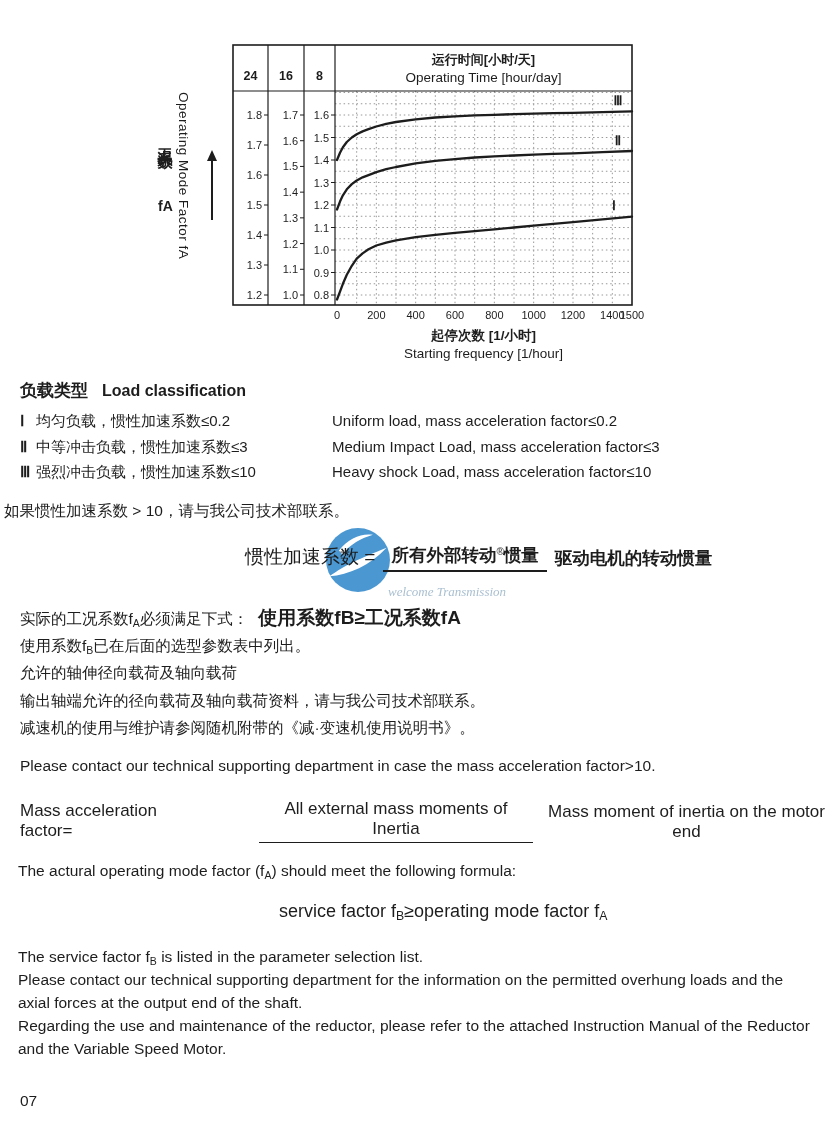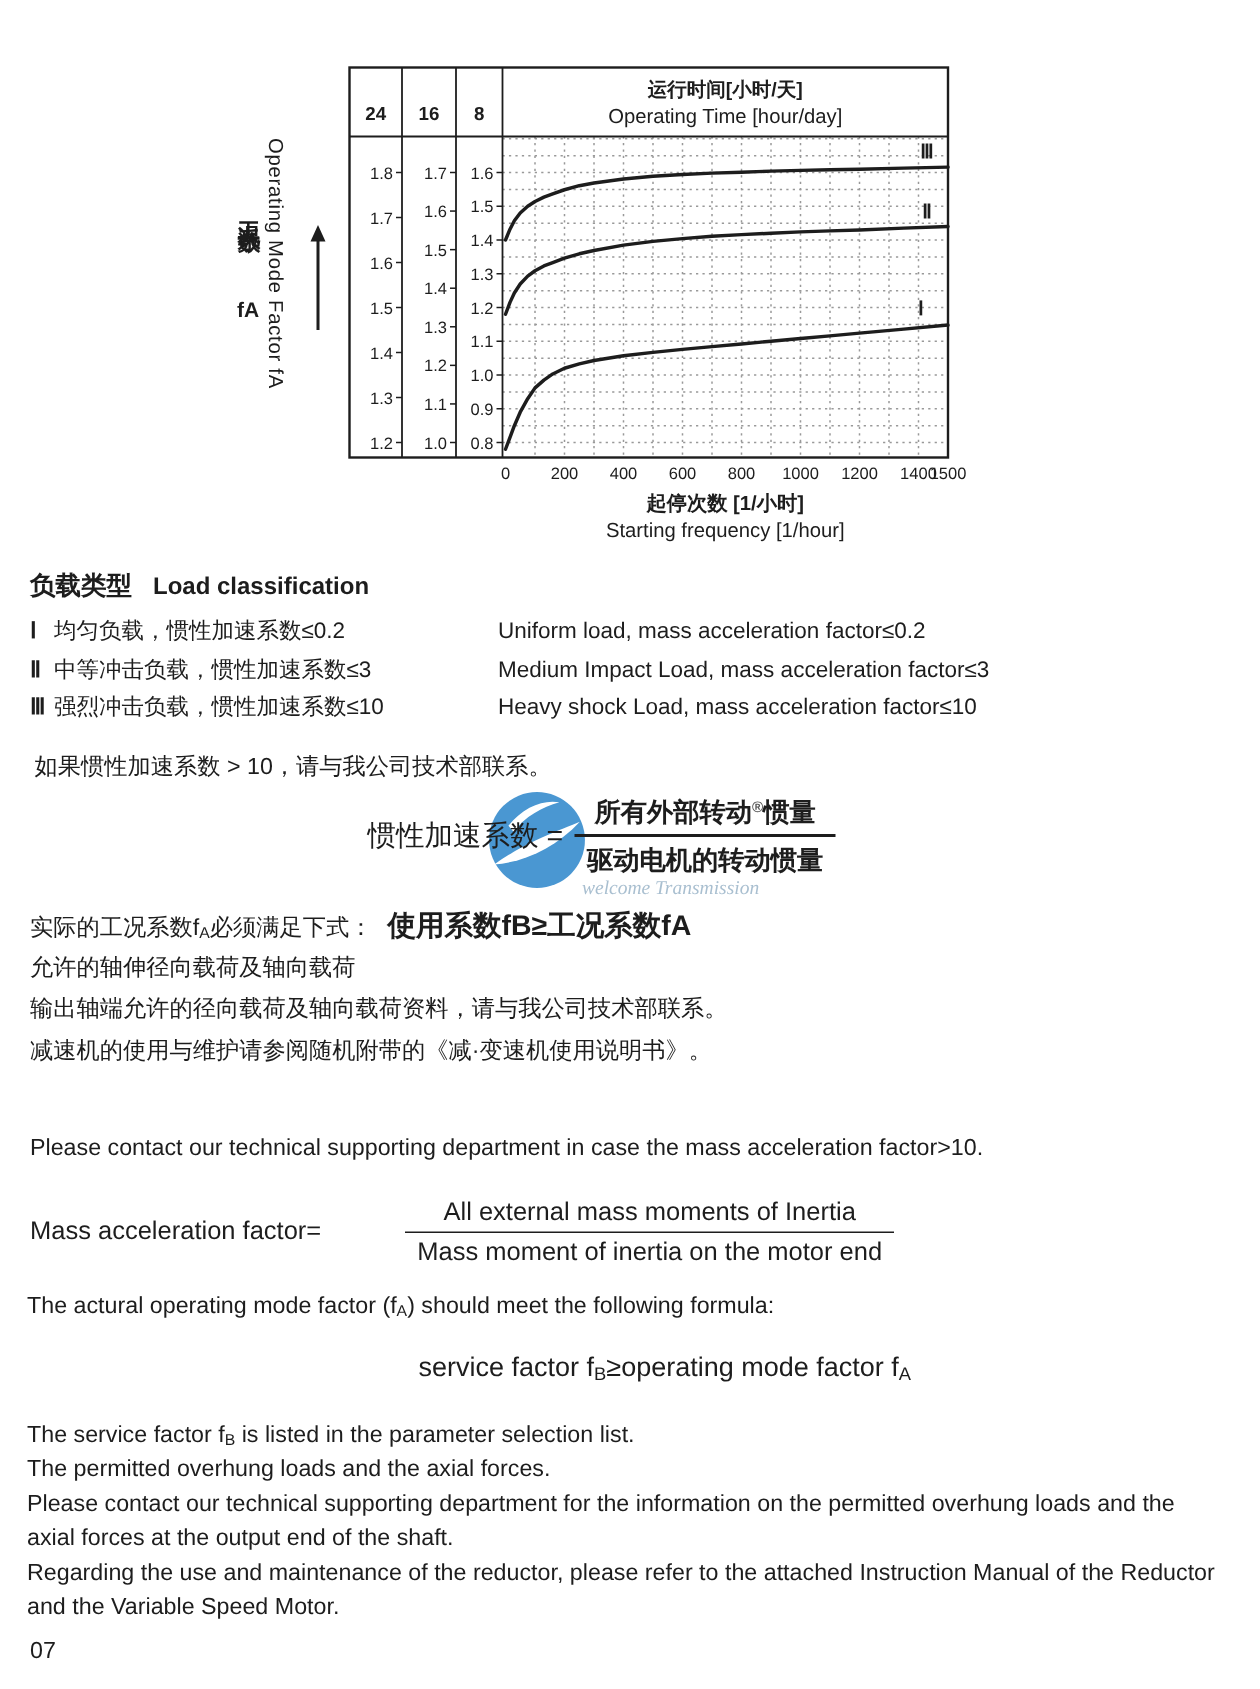--- a/index.html
+++ b/index.html
@@ -20,24 +20,24 @@
              border-left:5px solid transparent;border-right:5px solid transparent;
              border-bottom:11px solid #1d1d1d;}
   
   #load-heading{left:20px;top:379px;font-size:17px;font-weight:bold;}
   #load-heading .en{font-size:16px;margin-left:14px;margin-top:34px;}
   #load-rows{left:20px;top:408px;width:790px;font-size:15px;}
   .load-row{position:relative;height:25.5px;line-height:25.5px;}
   .load-row .numeral{display:inline-block;width:16px;font-family:"Liberation Serif",serif;font-weight:bold;}
   .load-row .en{position:absolute;left:312px;top:0;}
   
-  #zh-note{left:23px;top:501px;font-size:15.5px;}
+  #zh-note{left:4px;top:501px;font-size:15.5px;}
   #zh-formula{left:245px;top:524px;height:66px;display:flex;align-items:center;z-index:1;}
   #zh-formula .lhs{font-size:19px;position:relative;z-index:1;}
-  .frac{display:inline-flex;flex-direction:column;text-align:center;margin-left:8px;position:relative;z-index:1;}
+  .frac{display:inline-flex;text-align:center;margin-left:8px;position:relative;z-index:1;}
   #zh-formula .frac{font-size:17.5px;font-weight:bold;}
   .frac .num{border-bottom:2px solid #1d1d1d;padding:0 8px 3px;}
   .frac .den{padding:3px 8px 0;}
   #logo-watermark{position:absolute;left:322px;top:526px;width:72px;height:68px;z-index:0;}
   #watermark-text{left:388px;top:584px;font-family:"Liberation Serif",serif;font-style:italic;
                   font-size:13px;color:#a9bfd0;z-index:0;}
   #zh-lines{left:20px;top:604px;font-size:15.5px;}
   #zh-lines > div{height:27.5px;line-height:27.5px;white-space:nowrap;}
   
   #en-note{left:20px;top:757px;font-size:15.5px;}
@@ -201,20 +201,21 @@
     <span class="lhs">惯性加速系数 =</span>
     <span class="frac">
       <span class="num"><span>所有外部转动</span><span class="sup">®</span><span>惯量</span></span>
       <span class="den">驱动电机的转动惯量</span>
     </span>
   </div>
   <div class="abs" id="watermark-text">welcome Transmission</div>
 
   <div class="abs" id="zh-lines">
       <div><span>实际的工况系数f</span><span class="sub">A</span><span>必须满足下式：</span><span class="big">使用系数fB≥工况系数fA</span></div>
+      <div><span>使用系数f</span><span class="sub">B</span><span>已在后面的选型参数表中列出。</span></div>
       <div><span>允许的轴伸径向载荷及轴向载荷</span></div>
       <div><span>输出轴端允许的径向载荷及轴向载荷资料，请与我公司技术部联系。</span></div>
       <div><span>减速机的使用与维护请参阅随机附带的《减·变速机使用说明书》。</span></div>
     </div>
 
   <div class="abs" id="en-note">Please contact our technical supporting department in case the mass acceleration factor&gt;10.</div>
 
   <div class="abs" id="en-formula">
     <span class="lhs">Mass acceleration factor=</span>
     <span class="frac">
@@ -224,21 +225,20 @@
   </div>
 
   <div class="abs" id="en-actural">
       <div><span>The actural operating mode factor (f</span><span class="sub">A</span><span>) should meet the following formula:</span></div>
     </div>
   <div class="abs" id="service-formula">
       <div><span>service factor f</span><span class="sub">B</span><span>≥operating mode factor f</span><span class="sub">A</span></div>
     </div>
   <div class="abs" id="en-lines">
       <div><span>The service factor f</span><span class="sub">B</span><span> is listed in the parameter selection list.</span></div>
-      <div><span>The permitted overhung loads and the axial forces.</span></div>
       <div><span>Please contact our technical supporting department for the information on the permitted overhung loads and the</span></div>
       <div><span>axial forces at the output end of the shaft.</span></div>
       <div><span>Regarding the use and maintenance of the reductor, please refer to the attached Instruction Manual of the Reductor</span></div>
       <div><span>and the Variable Speed Motor.</span></div>
     </div>
 
   <div class="abs" id="page-number">07</div>
 </div>
 
 </body></html>

